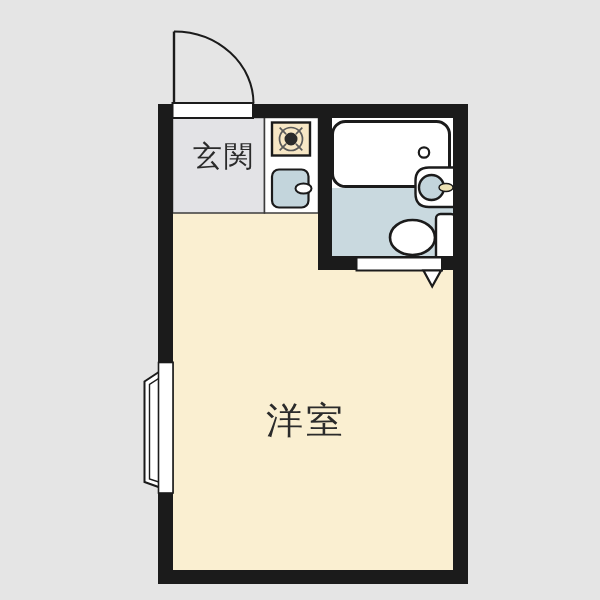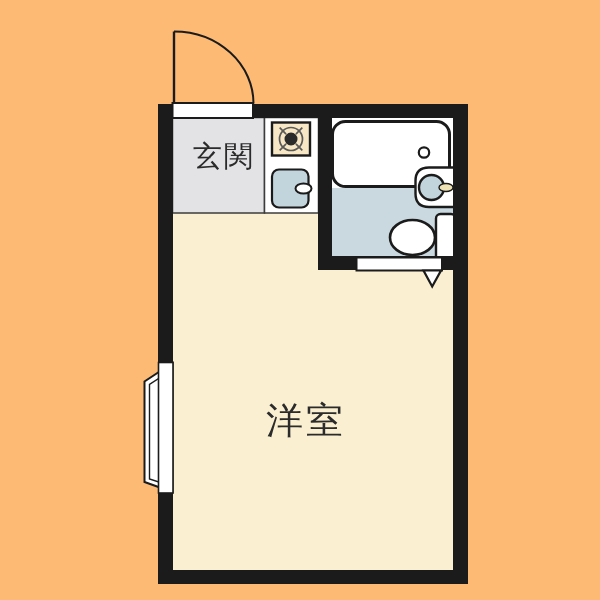--- a/index.html
+++ b/index.html
@@ -5,21 +5,21 @@
   html, body {
     margin: 0;
     padding: 0;
     background: #ffffff;
     font-family: "Liberation Sans", "DejaVu Sans", sans-serif;
   }
   .canvas {
     width: 600px;
     height: 600px;
     position: relative;
-    background: #fdba74;
+    background: #e5e5e5;
     overflow: hidden;
   }
   svg { display: block; }
   .ol   { stroke: #1b1b1b; }
   .w14  { stroke-width: 1.4; }
   .w16  { stroke-width: 1.6; }
   .w2   { stroke-width: 2; }
   .w22  { stroke-width: 2.2; }
   .w24  { stroke-width: 2.4; }
   .w26  { stroke-width: 2.6; }

